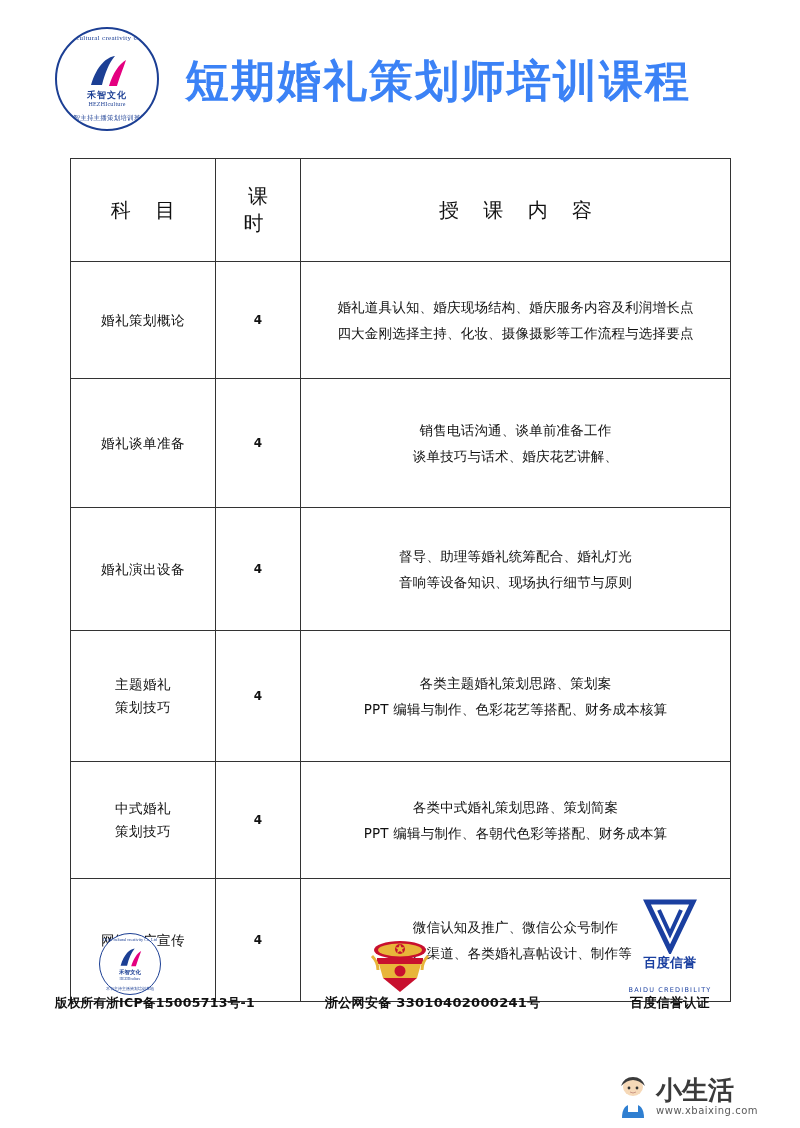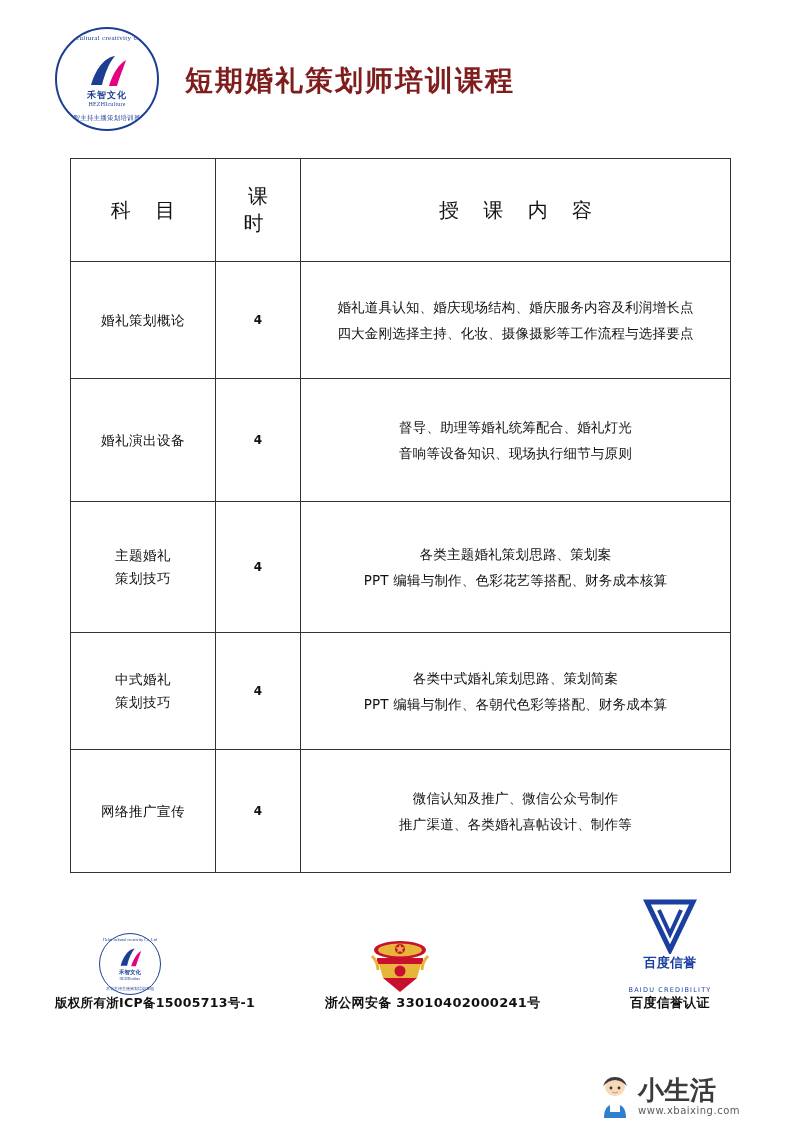--- a/index.html
+++ b/index.html
@@ -83,26 +83,26 @@
   .logo-en {
     position: absolute;
     left: 0; right: 0;
     top: 72px;
     text-align: center;
     font-size: 6px;
     color: #1c3f94;
     letter-spacing: .2px;
   }
   .doc-title {
-    font-size: 28px;
+    font-size: 44px;
     font-weight: bold;
     letter-spacing: 2px;
     margin-left: 22px;
     font-family: "DejaVu Sans", "Liberation Sans", sans-serif;
-    color: #7f1d1d;
+    color: #3b82f6;
     white-space: nowrap;
   }
 
   
   .table-wrap {
     margin: 48px 70px 0 70px;
   }
   table.course {
     border-collapse: collapse;
     width: 660px;
@@ -251,21 +251,21 @@
     color: #1a3fa0;
     letter-spacing: 1.2px;
     margin-top: 14px;
     font-family: "DejaVu Sans", sans-serif;
   }
   .badge-caption.blue { color: #1a3fa0; }
 
   
   .watermark {
     position: absolute;
-    right: 60px;
+    right: 42px;
     bottom: 10px;
     display: flex;
     align-items: center;
     gap: 6px;
   }
   .wm-figure {
     width: 34px;
     height: 44px;
     position: relative;
   }
@@ -317,20 +317,28 @@
         <td>授 课 内 容</td>
       </tr>
     </thead>
     <tbody>
       <tr class="r1">
         <td class="subject"><span>婚礼策划概论</span></td>
         <td class="hours">4</td>
         <td class="content">
           <div>婚礼道具认知、婚庆现场结构、婚庆服务内容及利润增长点</div>
           <div>四大金刚选择主持、化妆、摄像摄影等工作流程与选择要点</div>
+        </td>
+      </tr>
+      <tr class="r2">
+        <td class="subject"><span>婚礼谈单准备</span></td>
+        <td class="hours">4</td>
+        <td class="content">
+          <div>销售电话沟通、谈单前准备工作</div>
+          <div>谈单技巧与话术、婚庆花艺讲解、</div>
         </td>
       </tr>
       <tr class="r3">
         <td class="subject"><span>婚礼演出设备</span></td>
         <td class="hours">4</td>
         <td class="content">
           <div>督导、助理等婚礼统筹配合、婚礼灯光</div>
           <div>音响等设备知识、现场执行细节与原则</div>
         </td>
       </tr>

